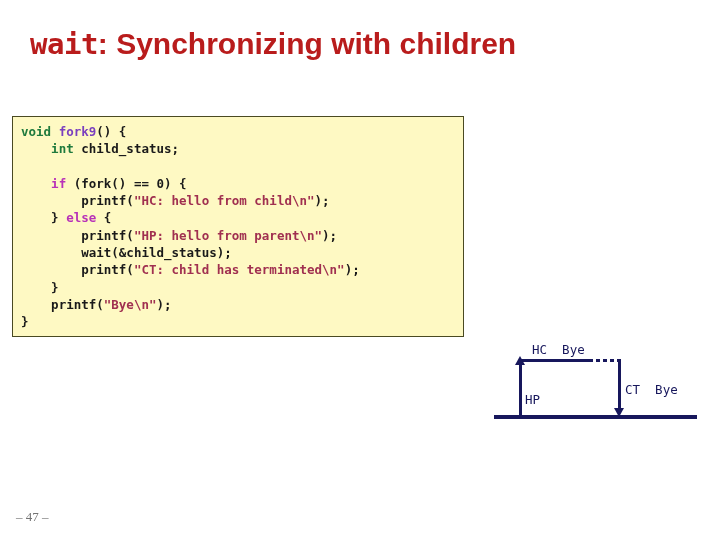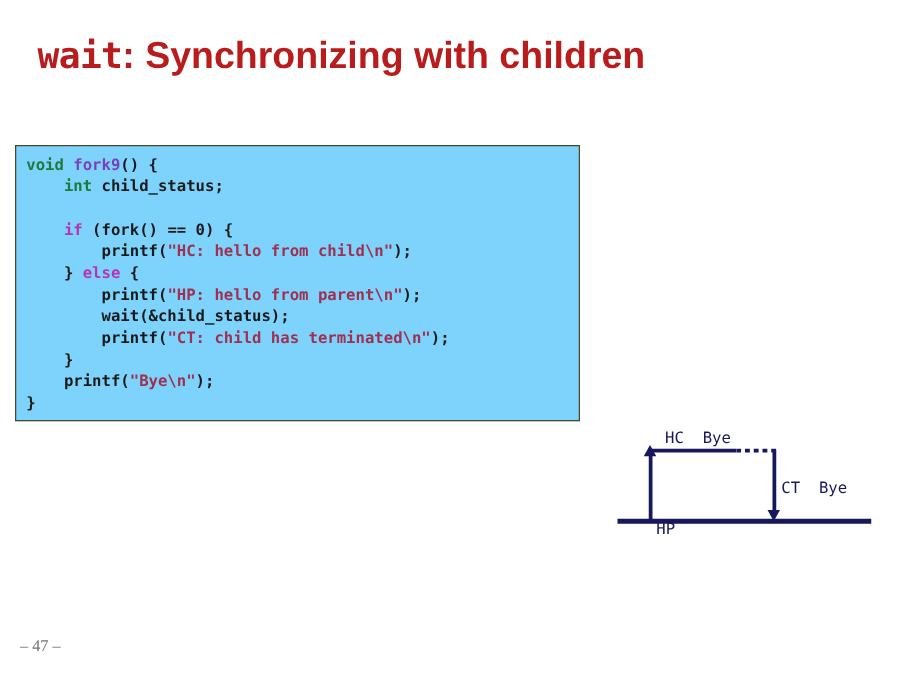--- a/index.html
+++ b/index.html
@@ -35,21 +35,21 @@
   }
 
   
   #code-box {
     position: absolute;
     left: 12px;
     top: 116px;
     width: 452px;
     height: 221px;
     box-sizing: border-box;
-    background: #7dd3fc;
+    background: #fef9c3;
     border: 1.5px solid #4a4a22;
     padding: 6px 0 0 8px;
   }
   #code-listing {
     margin: 0;
     font-family: "DejaVu Sans Mono", "Liberation Mono", monospace;
     font-size: 12.5px;
     line-height: 17.3px;
     font-weight: bold;
     color: #1a1a1a;
@@ -135,21 +135,21 @@
   }
   .diagram-label {
     position: absolute;
     font-family: "DejaVu Sans Mono", "Liberation Mono", monospace;
     font-size: 12.5px;
     color: #17175c;
     white-space: pre;
     letter-spacing: 0px;
   }
   #label-hc-bye { left: 52px; top: 6px; }
-  #label-hp     { left: 45px; top: 79px; }
+  #label-hp     { left: 45px; top: 56px; }
   #label-ct-bye { left: 145px; top: 46px; }
 
   
   #page-footer {
     position: absolute;
     left: 16px;
     top: 509px;
     font-family: "Liberation Serif", serif;
     font-size: 13px;
     color: #737373;

